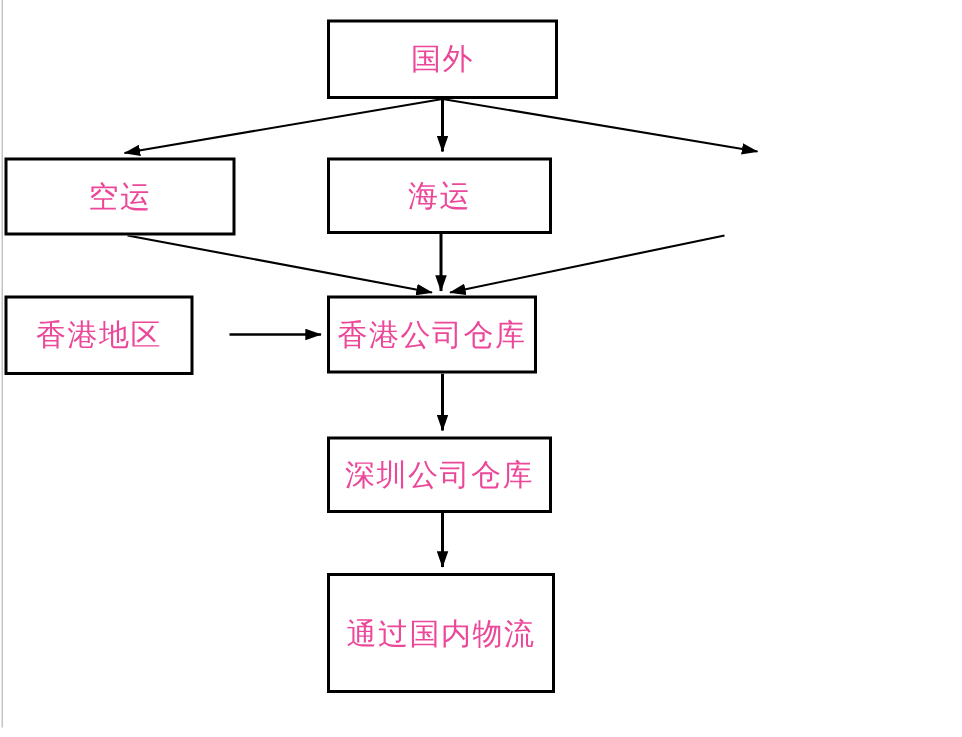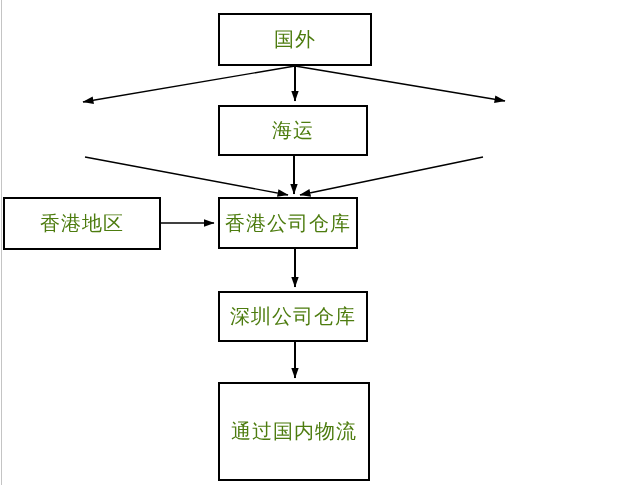--- a/index.html
+++ b/index.html
@@ -34,31 +34,31 @@
   .node {
     position: absolute;
     box-sizing: border-box;
     border: 2px solid #000000;
     background: #ffffff;
     display: flex;
     align-items: center;
     justify-content: center;
     font-size: 20px;
     letter-spacing: 1px;
-    color: #4d7c0f;
+    color: #ec4899;
     white-space: nowrap;
   }
   #n-overseas  { left: 218px; top: 13px;  width: 154px; height: 53px; }
   #n-air       { left: 3px;   top: 105px; width: 154px; height: 52px; }
   #n-sea       { left: 218px; top: 105px; width: 150px; height: 51px; align-items: center; }
   #n-intl      { left: 427px; top: 105px; width: 153px; height: 52px; }
-  #n-hkregion  { left: 3px;   top: 197px; width: 158px; height: 53px; }
+  #n-hkregion  { left: 3px;   top: 197px; width: 126px; height: 53px; }
   #n-hkwh      { left: 218px; top: 197px; width: 140px; height: 52px; }
   #n-szwh      { left: 218px; top: 291px; width: 150px; height: 51px; }
-  #n-domestic  { left: 218px; top: 382px; width: 152px; height: 99px;
+  #n-domestic  { left: 218px; top: 382px; width: 152px; height: 80px;
                  flex-direction: row; gap: 17px; }
 </style>
 </head>
 <body>
 
 <div class="canvas">
 
   <div class="page-edge"></div>
 
   <svg class="arrows" width="641" height="491" viewBox="0 0 641 491" aria-hidden="true">
@@ -79,20 +79,23 @@
     <line x1="153" y1="223" x2="214" y2="223" stroke-width="1.6" marker-end="url(#arrowhead)"></line>
 
     <line x1="295" y1="249" x2="295" y2="287" stroke-width="2" marker-end="url(#arrowhead)"></line>
     <line x1="295" y1="342" x2="295" y2="378" stroke-width="2" marker-end="url(#arrowhead)"></line>
   </svg>
 
   <div class="node" id="n-overseas">
     <span>国外</span>
   </div>
 
+  <div class="node" id="n-air">
+    <span>空运</span>
+  </div>
 
   <div class="node" id="n-sea">
     <span>海运</span>
   </div>
 
 
   <div class="node" id="n-hkregion">
     <span>香港地区</span>
   </div>
 

